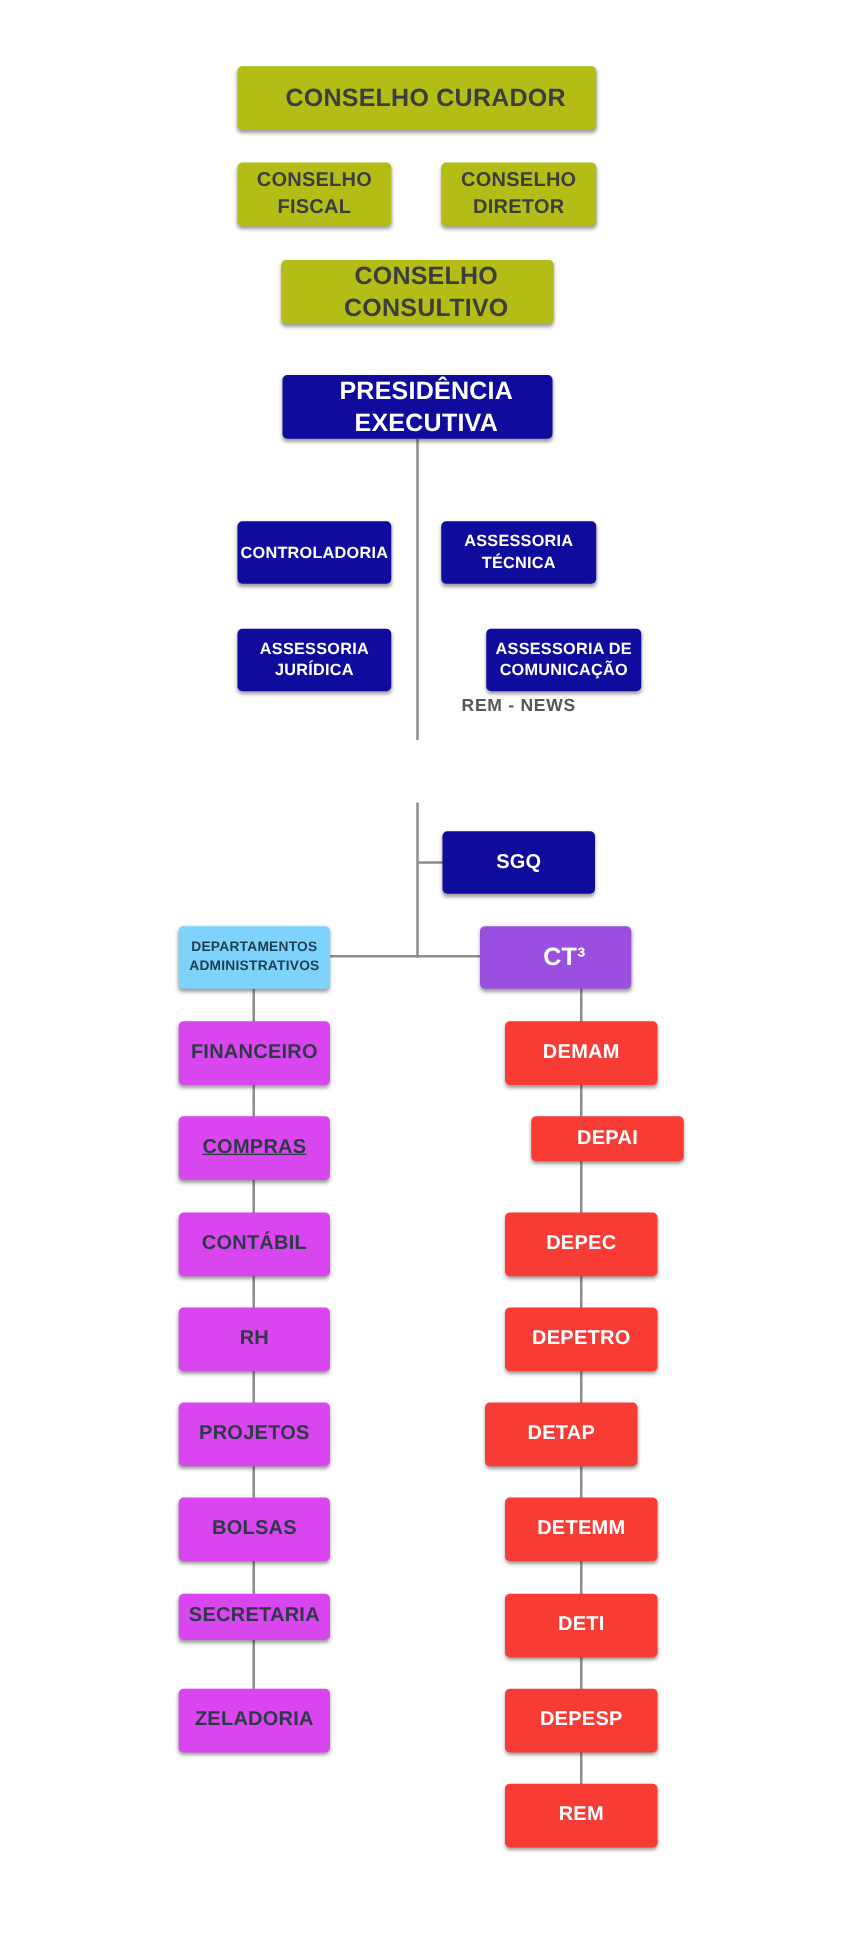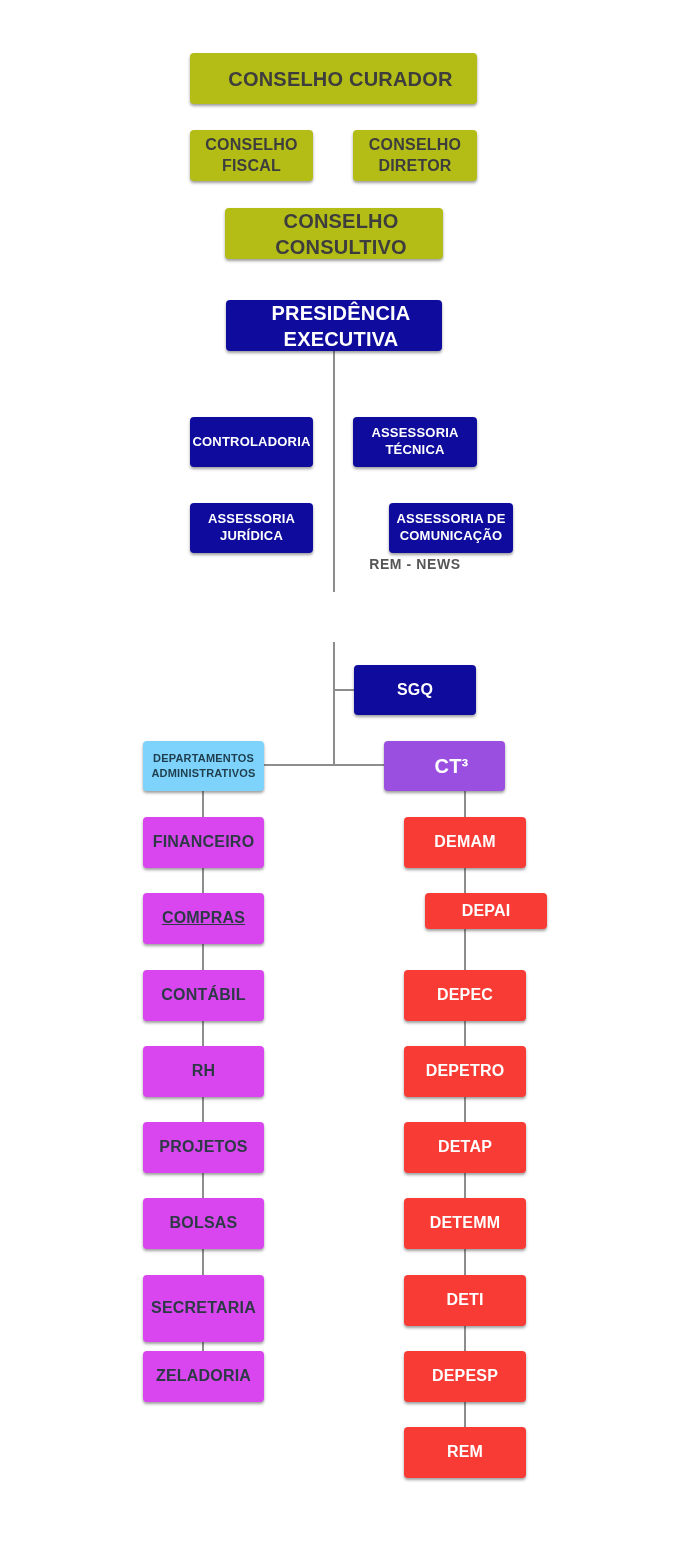--- a/index.html
+++ b/index.html
@@ -78,26 +78,26 @@
 
   <div class="node cyan fs-xs" style="left:143px; top:741px; width:121px; height:50px;">DEPARTAMENTOS ADMINISTRATIVOS</div>
   <div class="node purple fs-lg" style="left:384px; top:741px; width:121px; height:50px;">CT³</div>
 
   <div class="node orange fs-md" style="left:143px; top:817px; width:121px; height:51px;">FINANCEIRO</div>
   <div class="node orange fs-md" style="left:143px; top:893px; width:121px; height:51px;text-decoration:underline;">COMPRAS</div>
   <div class="node orange fs-md" style="left:143px; top:970px; width:121px; height:51px;">CONTÁBIL</div>
   <div class="node orange fs-md" style="left:143px; top:1046px; width:121px; height:51px;">RH</div>
   <div class="node orange fs-md" style="left:143px; top:1122px; width:121px; height:51px;">PROJETOS</div>
   <div class="node orange fs-md" style="left:143px; top:1198px; width:121px; height:51px;">BOLSAS</div>
-  <div class="node orange fs-md" style="left:143px; top:1275px; width:121px; height:67px;">SECRETARIA</div>
+  <div class="node orange fs-md" style="left:143px; top:1275px; width:121px; height:37px;">SECRETARIA</div>
   <div class="node orange fs-md" style="left:143px; top:1351px; width:121px; height:51px;">ZELADORIA</div>
 
   <div class="node red fs-md" style="left:404px; top:817px; width:122px; height:51px;">DEMAM</div>
   <div class="node red fs-md" style="left:404px; top:893px; width:122px; height:36px;margin-left:21px;">DEPAI</div>
   <div class="node red fs-md" style="left:404px; top:970px; width:122px; height:51px;">DEPEC</div>
   <div class="node red fs-md" style="left:404px; top:1046px; width:122px; height:51px;">DEPETRO</div>
-  <div class="node red fs-md" style="left:404px; top:1122px; width:122px; height:51px;">DETAP</div>
+  <div class="node red fs-md" style="left:388px; top:1122px; width:122px; height:51px;">DETAP</div>
   <div class="node red fs-md" style="left:404px; top:1198px; width:122px; height:51px;">DETEMM</div>
   <div class="node red fs-md" style="left:404px; top:1275px; width:122px; height:51px;">DETI</div>
   <div class="node red fs-md" style="left:404px; top:1351px; width:122px; height:51px;">DEPESP</div>
   <div class="node red fs-md" style="left:404px; top:1427px; width:122px; height:51px;">REM</div>
 
 </div>
 
 </body></html>

